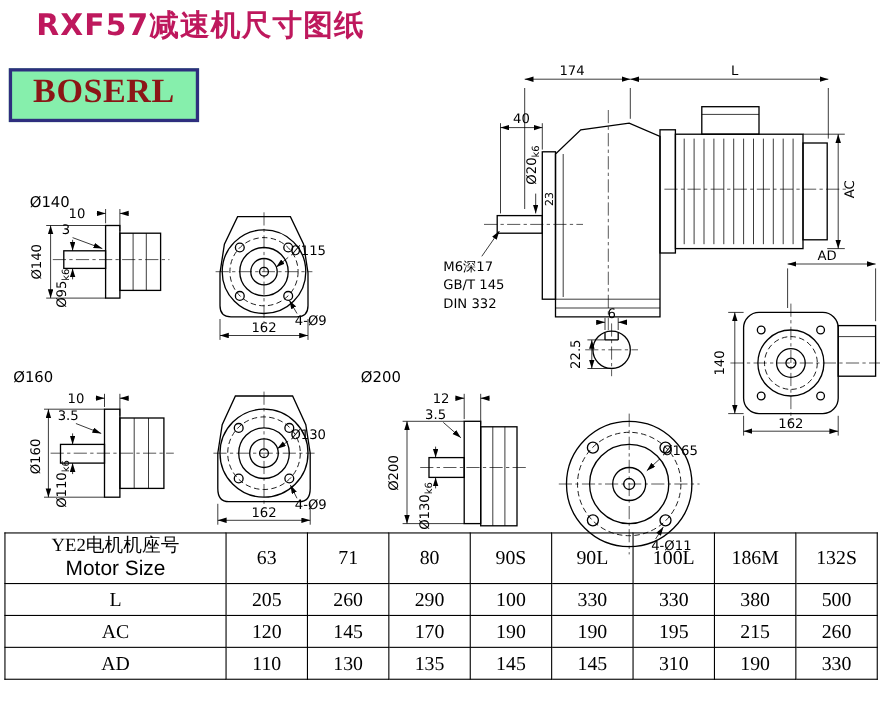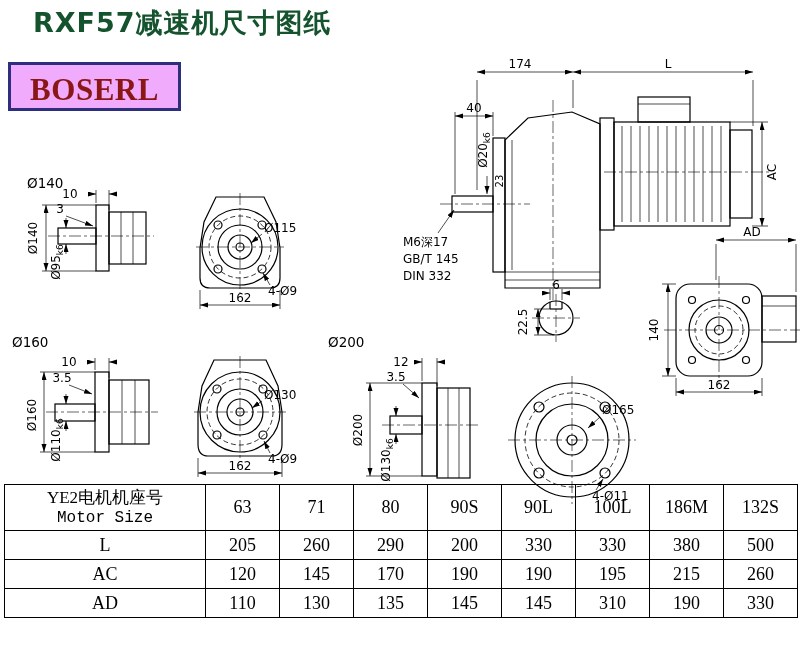--- a/index.html
+++ b/index.html
@@ -1,34 +1,34 @@
 <!DOCTYPE html>
 <html><head>
 <meta charset="utf-8">
 <style>
   html,body{margin:0;padding:0}
   body{width:800px;height:646px;position:relative;background:#fff;font-family:"DejaVu Sans",sans-serif;overflow:hidden}
-  .title{position:absolute;left:33px;top:5px;font-size:27px;font-weight:bold;color:#14532d;letter-spacing:1px;white-space:nowrap}
-  .logo{position:absolute;left:8px;top:62px;width:167px;height:43px;border:3px solid #2e2e7e;display:flex;align-items:flex-end;justify-content:center;background:#f0abfc}
+  .title{position:absolute;left:33px;top:5px;font-size:27px;font-weight:bold;color:#be185d;letter-spacing:1px;white-space:nowrap}
+  .logo{position:absolute;left:8px;top:62px;width:167px;height:43px;border:3px solid #2e2e7e;display:flex;align-items:flex-start;justify-content:center;background:#86efac}
   .logo span{font-family:"Liberation Serif",serif;font-weight:bold;font-size:31px;color:#8b1616;letter-spacing:.5px}
   svg.drawing{position:absolute;left:0;top:0}
   svg .s{stroke:#000;stroke-width:1.2;fill:none}
   svg .t{stroke:#000;stroke-width:.7;fill:none}
   svg .hd{stroke:#000;stroke-width:.8;fill:none;stroke-dasharray:5 3}
   svg .cl{stroke:#000;stroke-width:.6;fill:none;stroke-dasharray:12 3 3 3}
   svg text{font-family:"DejaVu Sans",sans-serif;font-size:12px;fill:#000}
   svg text.lg{font-size:13.5px}
   svg text.sm{font-size:10px}
   svg tspan.sub{font-size:9px}
   table.dims{position:absolute;left:4px;top:484px;width:793px;border-collapse:collapse;table-layout:fixed;font-family:"Liberation Serif",serif}
   .dims th,.dims td{border:1.4px solid #000;text-align:center;vertical-align:middle;font-weight:normal;font-size:18px;color:#000;padding:0}
   .dims td{height:28px}
   .dims th{height:45px}
   .dims .cn{font-size:17px;line-height:1.25}
-  .dims .en{font-family:Liberation Mono, monospace;font-size:16px;line-height:1.2}
+  .dims .en{font-family:Liberation Sans, sans-serif;font-size:19px;line-height:1.2}
 </style>
 </head>
 <body>
 
 <div class="title">RXF57减速机尺寸图纸</div>
 <div class="logo">
     <span>BOSERL</span>
   </div>
 
 <svg class="drawing" width="800" height="512" viewBox="0 0 800 512">
@@ -298,21 +298,21 @@
       <th>90L</th>
       <th>100L</th>
       <th>186M</th>
       <th>132S</th>
     </tr>
     <tr>
       <td>L</td>
       <td>205</td>
       <td>260</td>
       <td>290</td>
-      <td>200</td>
+      <td>100</td>
       <td>330</td>
       <td>330</td>
       <td>380</td>
       <td>500</td>
     </tr>
     <tr>
       <td>AC</td>
       <td>120</td>
       <td>145</td>
       <td>170</td>

